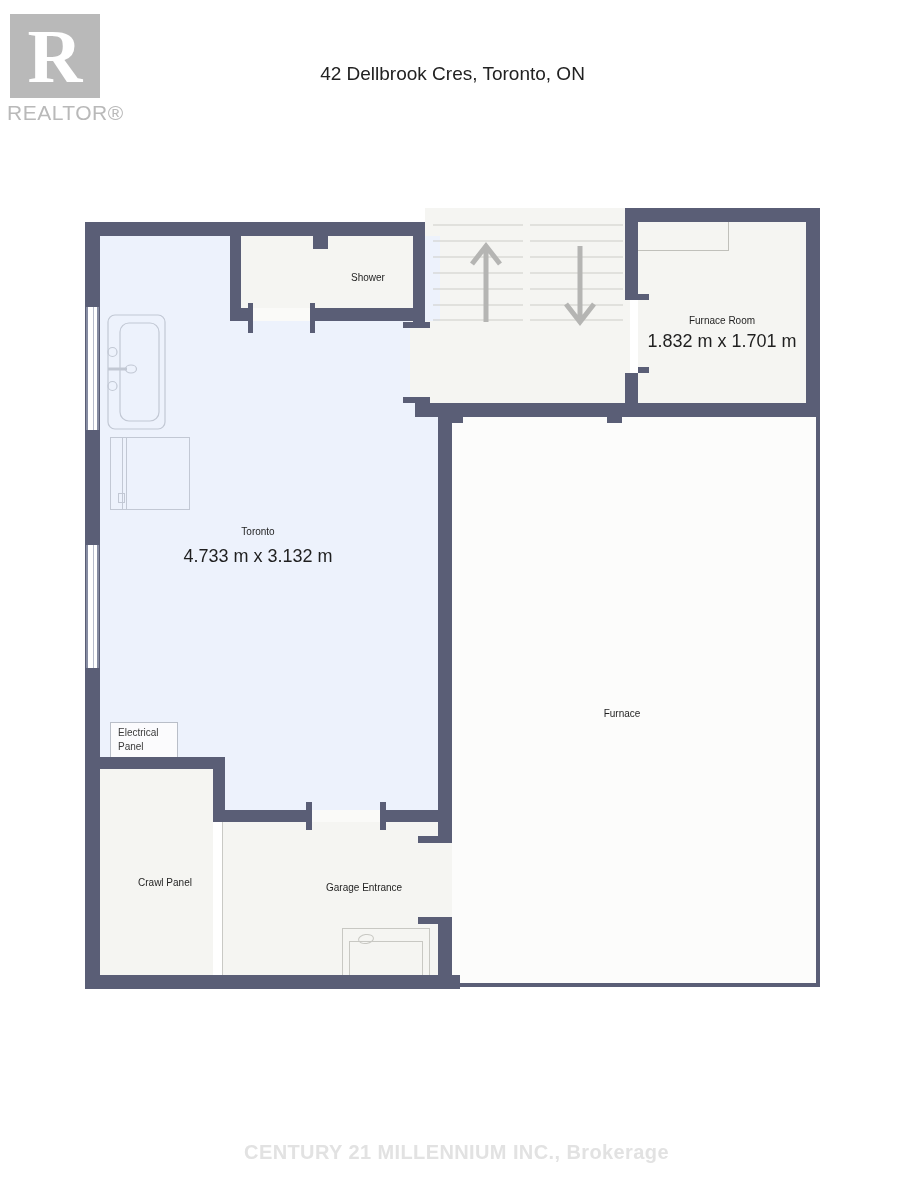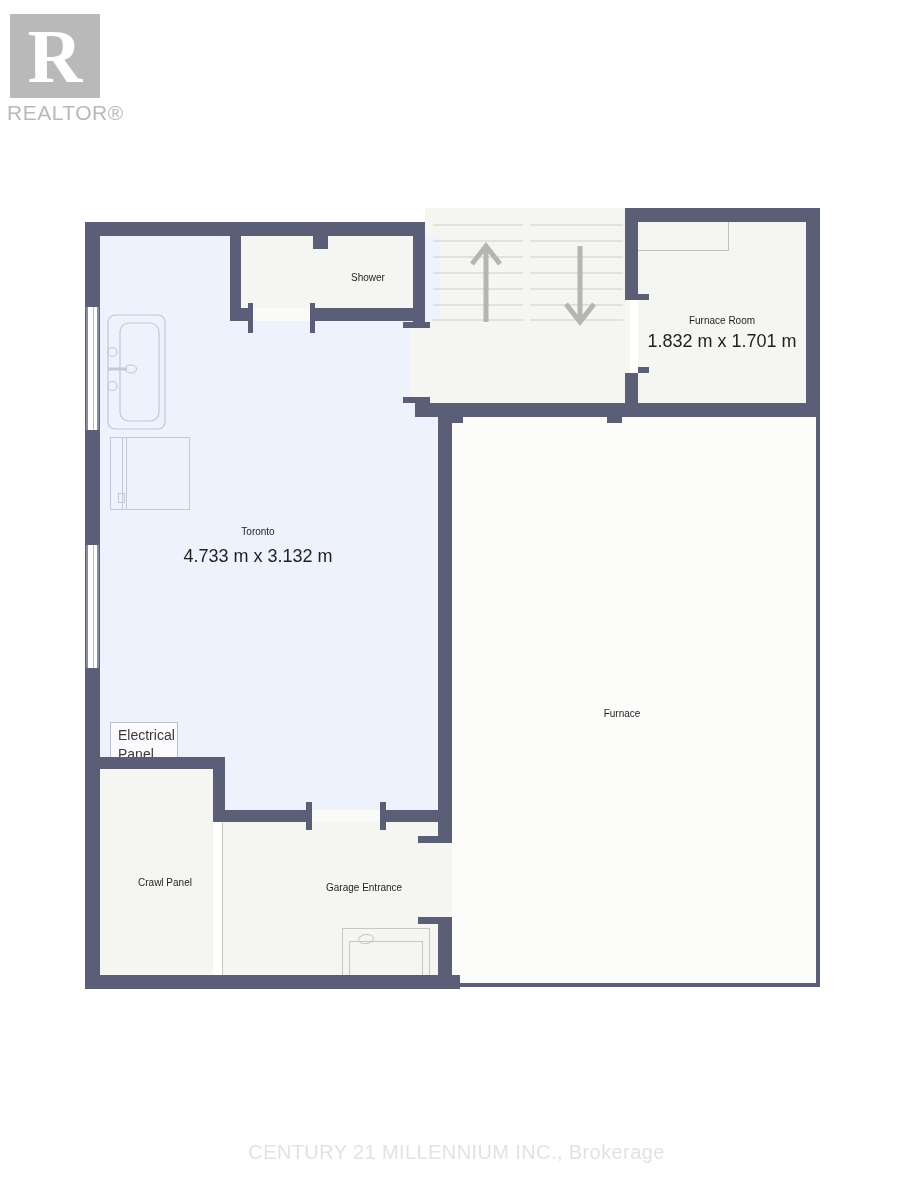--- a/index.html
+++ b/index.html
@@ -22,40 +22,41 @@
   
   .floor{position:absolute;}
   .wall{position:absolute;background:var(--wall);}
   .tick{position:absolute;background:var(--wall);}
   .win{position:absolute;background:#fff;border-left:2px solid #868ca2;border-right:2px solid #868ca2;}
   .win i{position:absolute;left:50%;top:0;bottom:0;width:1px;background:#b7bccb;}
   .lbl{position:absolute;transform:translate(-50%,-50%);font-size:10px;color:var(--text);white-space:nowrap;}
   .lbl.wrap{white-space:normal;text-align:left;width:110px;line-height:18px;}
   .dim{font-size:18px;}
   .panel{left:110px;top:722px;width:68px;height:39px;border:1px solid #b9bec8;background:rgba(253,253,253,.85);
-    font-size:14px;line-height:1.35;color:#3a3a3a;padding:3px 0 0 7px;box-sizing:border-box;}
+    font-size:10px;line-height:1.35;color:#3a3a3a;padding:3px 0 0 7px;box-sizing:border-box;}
   .washer{left:110px;top:437px;width:80px;height:73px;border:1px solid var(--fixture);box-sizing:border-box;}
   .washer .door{position:absolute;left:11px;top:0;bottom:0;width:3px;border-left:1px solid var(--fixture);border-right:1px solid var(--fixture);}
   .washer .dot{position:absolute;left:7px;bottom:6px;width:5px;height:8px;border:1px solid var(--fixture);}
   .furn-fix{left:638px;top:222px;width:90px;height:28px;border-right:1px solid #c0c0bb;border-bottom:1px solid #c0c0bb;}
   .ent-fix-o{left:342px;top:928px;width:86px;height:47px;border:1px solid var(--fixture2);}
   .ent-fix-i{left:349px;top:941px;width:72px;height:34px;border:1px solid var(--fixture2);}
   .ent-fix-k{left:358px;top:934px;width:14px;height:8px;border:1px solid var(--fixture2);border-radius:50%;transform:rotate(-8deg);}
-  .wm{left:8px;right:0;top:1141px;text-align:center;font-size:20px;font-weight:normal;
+  .wm{left:8px;right:0;top:1141px;text-align:center;font-size:20px;font-weight:bold;
       letter-spacing:.4px;color:var(--wm);}
 </style>
 </head>
 <body>
 
 <div class="page">
 
   <div class="abs logo-box">
     <span class="logo-r">R</span>
   </div>
   <div class="abs brand-txt">REALTOR®</div>
+  <div class="abs subtitle">42 Dellbrook Cres, Toronto, ON</div>
 
   <div class="floor" style="left:425px;top:208px;width:205px;height:195px;background:var(--room);"></div>
   <div class="floor" style="left:638px;top:222px;width:168px;height:181px;background:var(--room);"></div>
   <div class="floor" style="left:452px;top:417px;width:364px;height:566px;background:var(--garage);"></div>
   <div class="floor" style="left:100px;top:236px;width:340px;height:586px;background:var(--laundry);"></div>
   <div class="floor" style="left:410px;top:321px;width:30px;height:82px;background:var(--room);"></div>
   <div class="floor" style="left:241px;top:236px;width:172px;height:72px;background:var(--room);"></div>
   <div class="floor" style="left:100px;top:769px;width:113px;height:206px;background:var(--room);"></div>
   <div class="floor" style="left:222px;top:822px;width:230px;height:153px;background:var(--room);"></div>
   <div class="floor" style="left:222px;top:822px;width:1px;height:153px;background:#c9c9c5;"></div>

